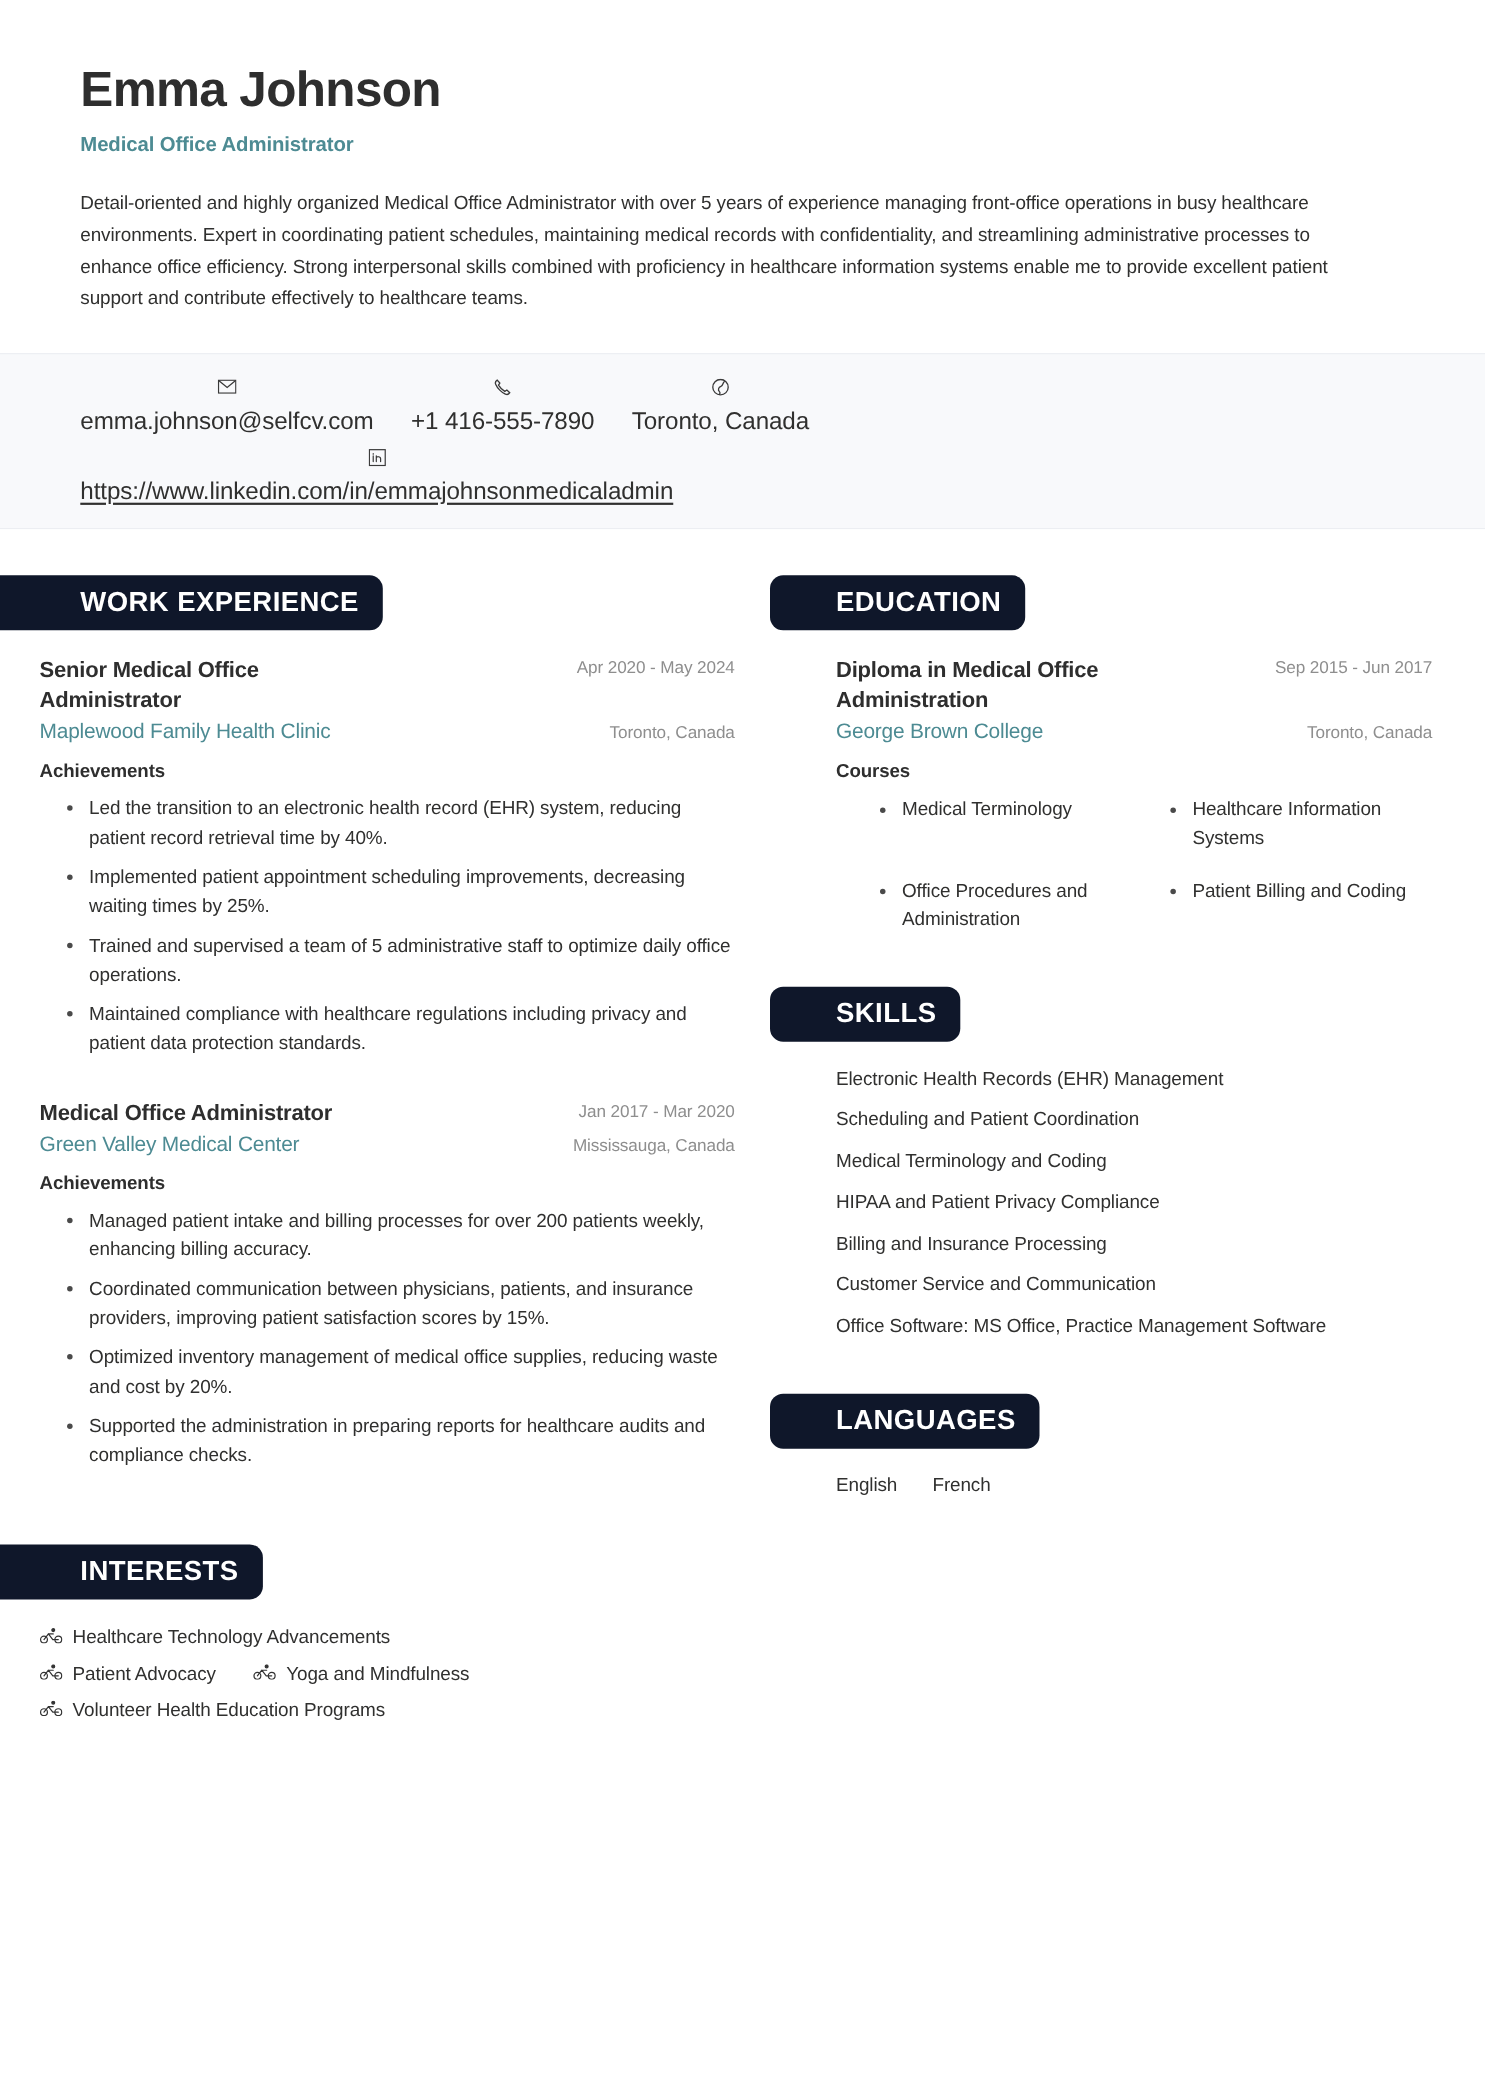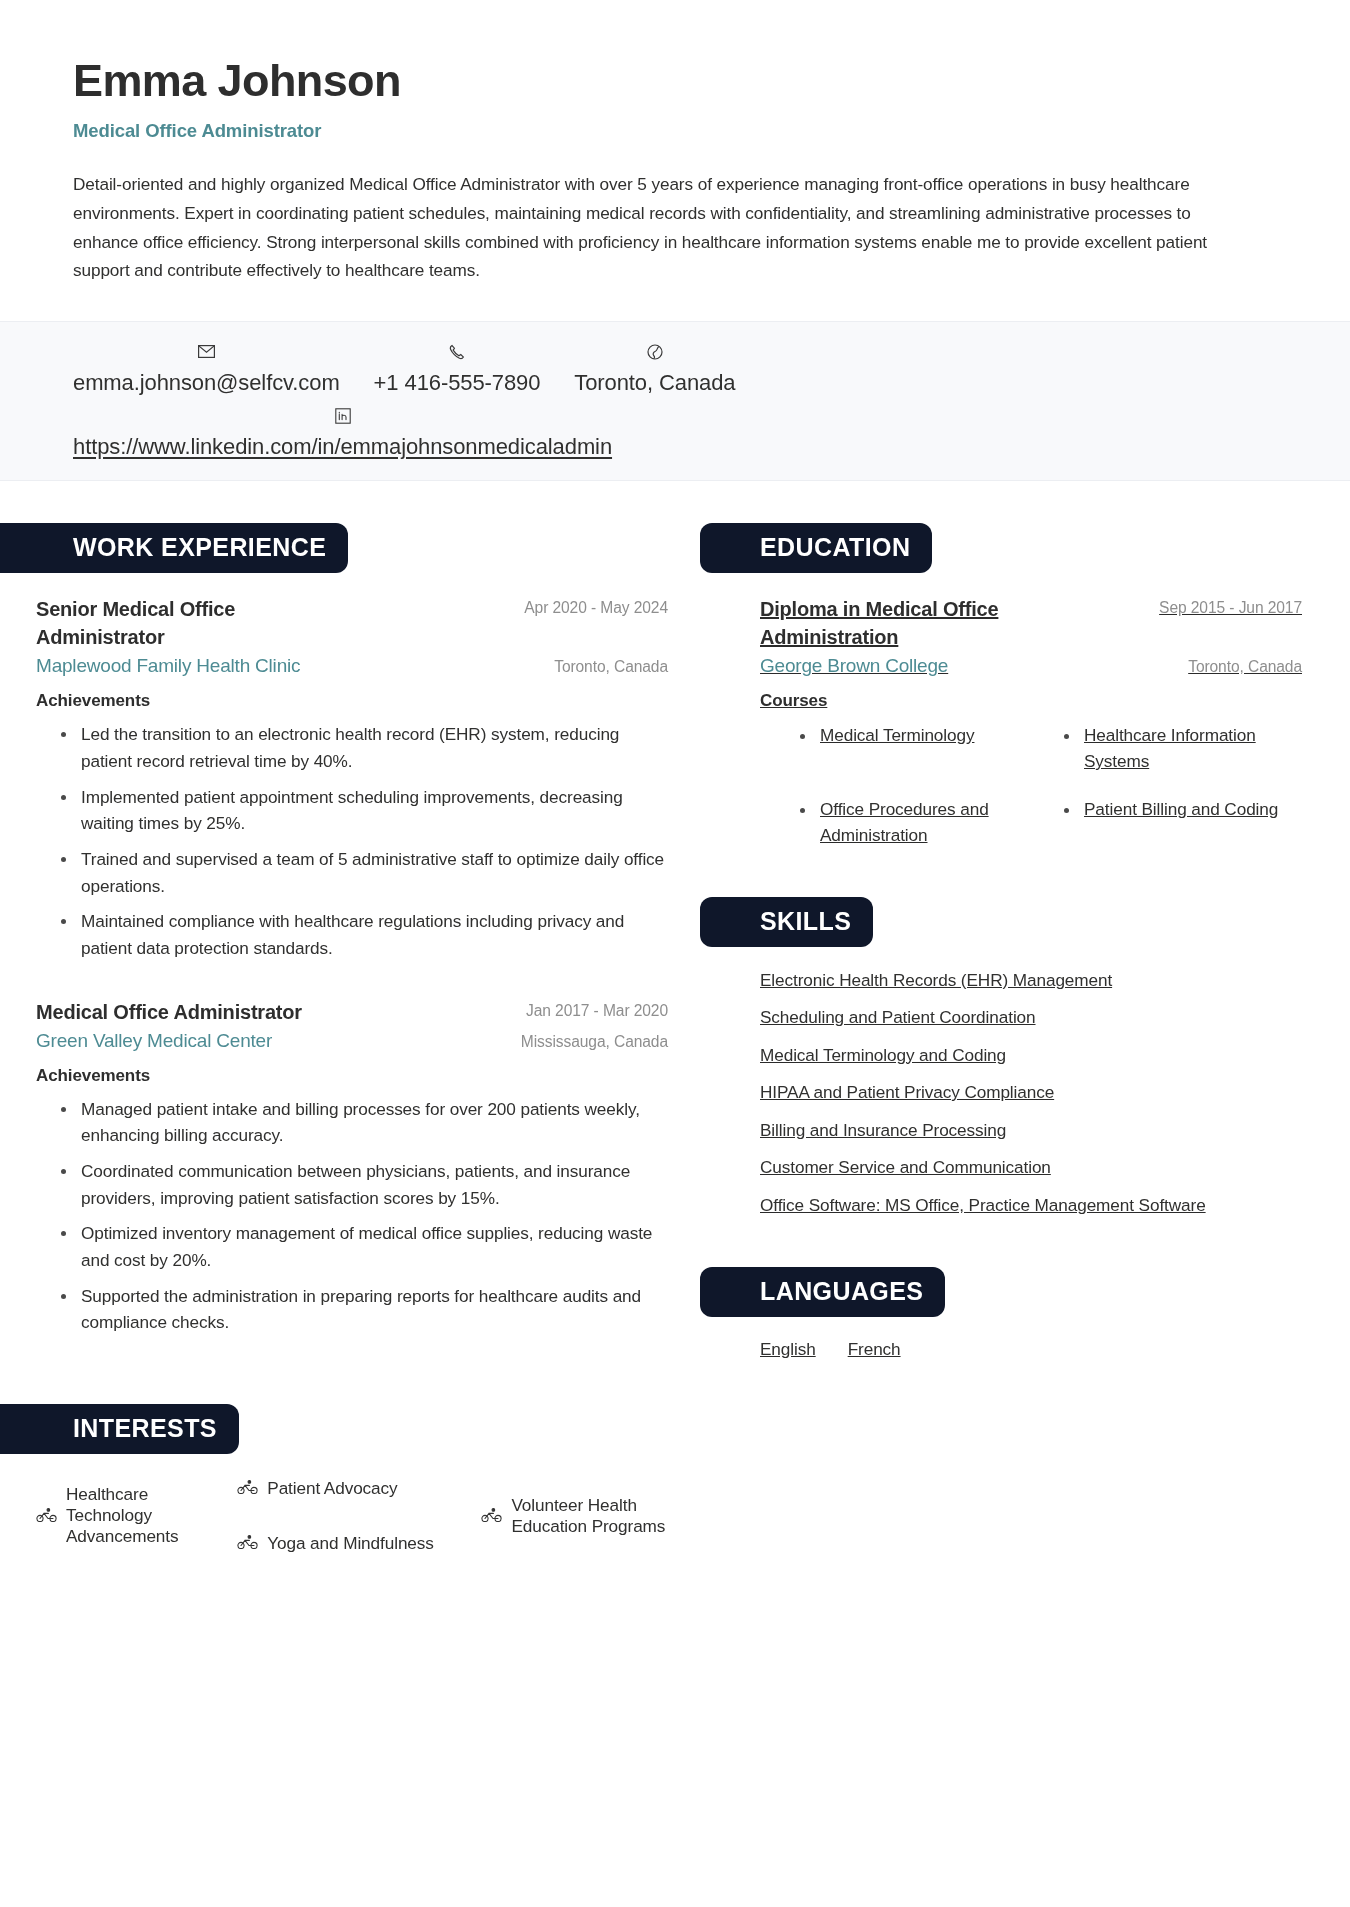--- a/index.html
+++ b/index.html
@@ -90,21 +90,20 @@
   .body-grid {
     display: flex;
     width: 100%;
   }
   .col-left {
     width: 700px;
     flex: 0 0 700px;
   }
   .col-right {
     flex: 1;
-    text-decoration: underline;
   }
 
   
   .banner {
     display: inline-block;
     background: #0f172a;
     color: #ffffff;
     font-size: 25px;
     font-weight: 700;
     letter-spacing: 0.4px;
@@ -254,21 +253,21 @@
     flex-wrap: wrap;
   }
   .lang-item {
     font-size: 17.2px;
     color: #30302f;
     letter-spacing: -0.1px;
   }
 
   
   .interests-wrap { margin-top: 22px; }
-  .interests-rows { display: flex; flex-direction: row; gap: 12px; margin-top: 24px; }
+  .interests-rows { display: flex; flex-direction: column; gap: 12px; margin-top: 24px; }
   .interest-row { display: flex; gap: 34px; flex-wrap: wrap; }
   .interest-item {
     display: flex;
     align-items: center;
     gap: 9px;
     font-size: 17.2px;
     color: #30302f;
     letter-spacing: -0.1px;
   }
   .interest-item .ico {

